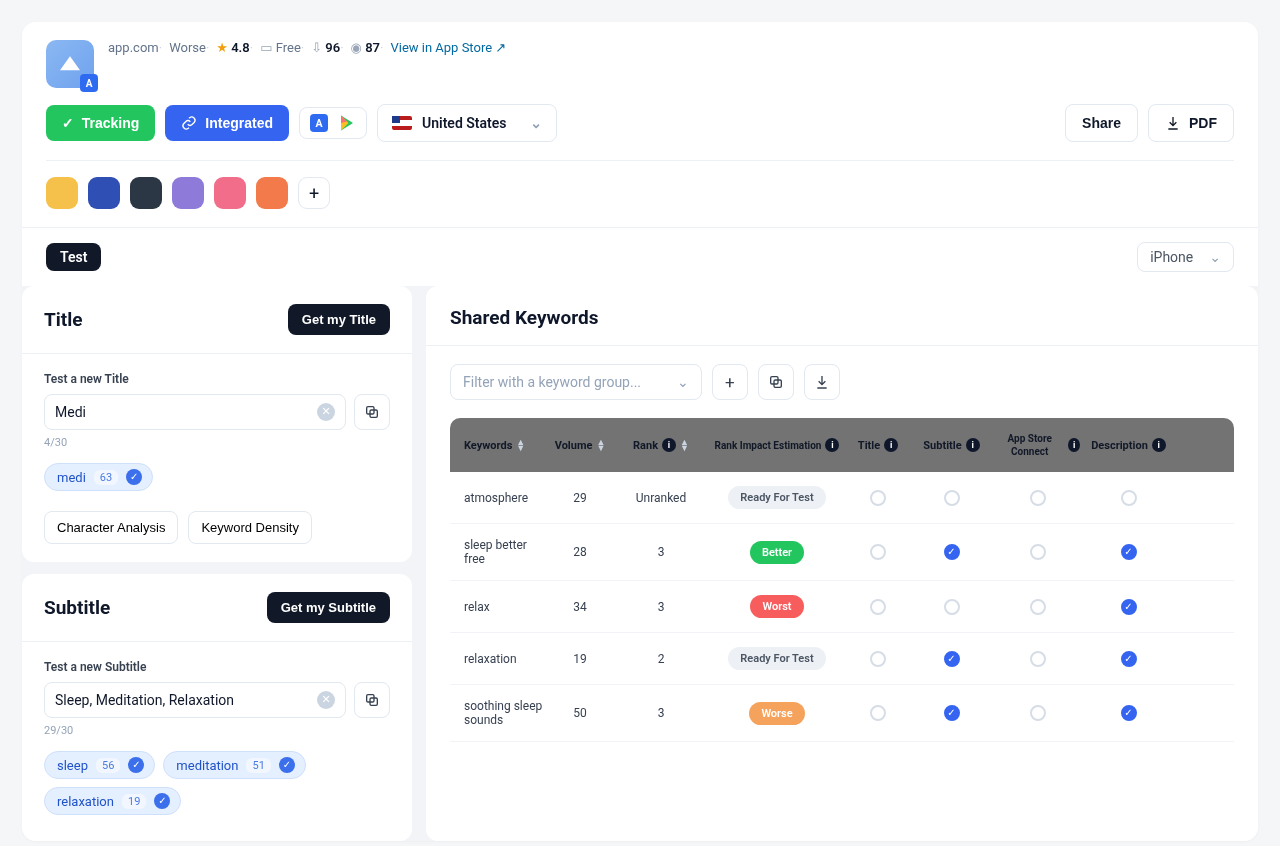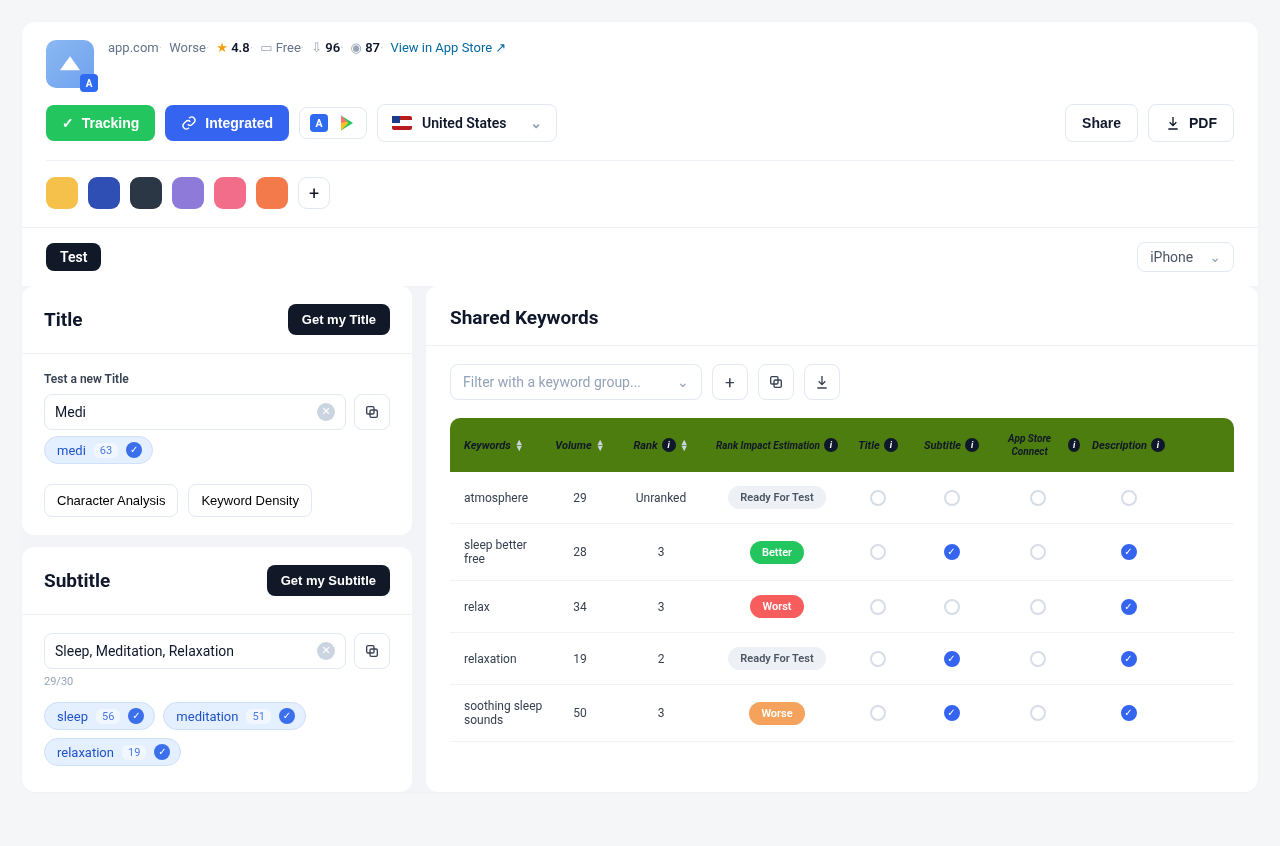--- a/index.html
+++ b/index.html
@@ -318,27 +318,26 @@
   width: 100%;
   padding: 0 24px 8px 24px;
 }
 .thead, .trow {
   display: grid;
   grid-template-columns: 80px 60px 90px 130px 60px 75px 85px 85px;
   align-items: center;
   gap: 6px;
 }
 .thead {
-  background: #4d7c0f;
+  background: #737373;
   padding: 14px 14px;
   font-size: 11px;
   font-weight: 700;
   color: #111827;
   border-radius: 10px 10px 0 0;
-  font-style: italic;
 }
 .th { display: flex; align-items: center; gap: 4px; text-align: center; justify-content: center; }
 .th:first-child { justify-content: flex-start; }
 .th-sort { color: #cbd5e1; font-size: 9px; display: flex; flex-direction: column; line-height: 6px; }
 .th-info {
   width: 14px; height: 14px;
   border-radius: 50%;
   background: #0f172a;
   color: #fff;
   font-size: 9px;
@@ -502,40 +501,42 @@
               <span>Medi</span>
               <span class="clear-x">✕</span>
             </div>
             <div class="copy-btn">
               <svg width="16" height="16" viewBox="0 0 24 24" stroke="#374151" stroke-width="2" fill="none">
                   <rect x="9" y="9" width="11" height="11" rx="2"></rect>
                   <rect x="4" y="4" width="11" height="11" rx="2"></rect>
                 </svg>
             </div>
           </div>
+          <div class="counter">4/30</div>
           <div>
             <span class="tag">
               <span>medi</span>
               <span class="tag-count">63</span>
               <span class="tag-check">✓</span>
             </span>
           </div>
           <div class="analysis-row">
             <button class="analysis-btn">Character Analysis</button>
             <button class="analysis-btn">Keyword Density</button>
           </div>
         </div>
       </div>
 
       <div class="panel">
         <div class="panel-header">
           <div class="panel-title">Subtitle</div>
           <button class="btn btn-dark">Get my Subtitle</button>
         </div>
         <div class="panel-body">
+          <div class="field-label">Test a new Subtitle</div>
           <div class="input-row">
             <div class="text-input">
               <span>Sleep, Meditation, Relaxation</span>
               <span class="clear-x">✕</span>
             </div>
             <div class="copy-btn">
               <svg width="16" height="16" viewBox="0 0 24 24" stroke="#374151" stroke-width="2" fill="none">
                   <rect x="9" y="9" width="11" height="11" rx="2"></rect>
                   <rect x="4" y="4" width="11" height="11" rx="2"></rect>
                 </svg>

